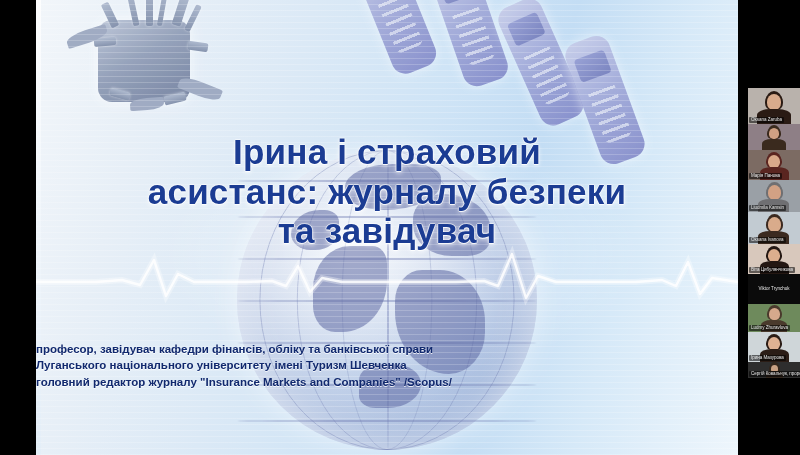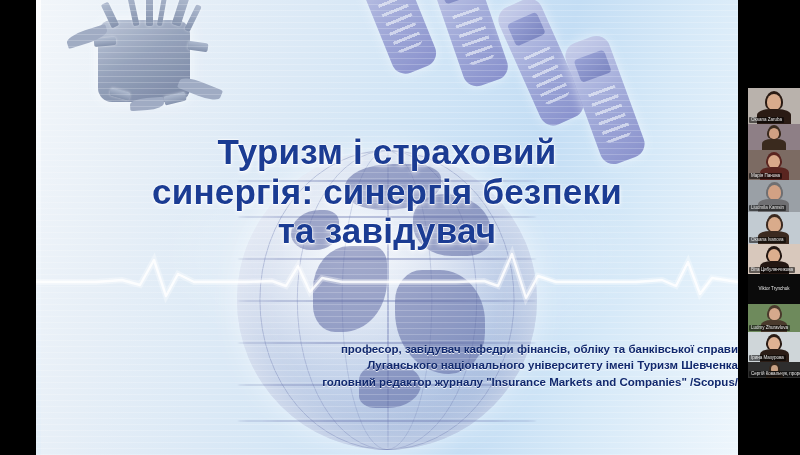--- a/index.html
+++ b/index.html
@@ -63,21 +63,21 @@
   .ecg{position:absolute;left:0;right:0;top:236px;height:70px;opacity:.95;}
 
   
   .title{position:absolute;left:0;right:0;top:132px;text-align:center;
     font-size:35px;line-height:1.13;font-weight:bold;color:#1b3c93;
     letter-spacing:.2px;
     text-shadow:0 1px 0 rgba(255,255,255,.85), 0 -1px 0 rgba(255,255,255,.5),
                 1px 0 0 rgba(255,255,255,.5), -1px 0 0 rgba(255,255,255,.5),
                 0 2px 5px rgba(255,255,255,.8);}
 
-  .subtitle{position:absolute;left:0;right:0;top:341px;text-align:right;
+  .subtitle{position:absolute;left:0;right:0;top:341px;text-align:left;
     font-size:11.5px;line-height:1.42;font-weight:bold;color:#11296e;
     text-shadow:0 1px 0 rgba(255,255,255,.8);}
 
   .namebar{position:absolute;left:50%;transform:translateX(-50%);top:398px;
     width:312px;height:27px;border-radius:14px;
     background:linear-gradient(180deg,#ffffff 0%,#d7ecfa 22%,#a7d6f3 50%,#7fc3ec 74%,#bfe3f8 100%);
     border:1px solid #8cc7ea;
     box-shadow:0 1px 3px rgba(40,90,140,.35), inset 0 1px 0 rgba(255,255,255,.9);
     display:flex;align-items:center;justify-content:center;}
   .namebar span{font-size:14.5px;font-weight:bold;color:#0f2d78;
@@ -163,22 +163,22 @@
                L262,30 L274,56 L286,42 L306,46 L420,46 L448,45 L462,50 L476,18 L490,62 L502,40
                L520,46 L600,46 L626,44 L640,50 L652,26 L664,58 L676,42 L702,46" fill="none" stroke="rgba(255,255,255,.92)" stroke-width="2.4" stroke-linejoin="round"></path>
       <path d="M0,46 L60,46 L86,44 L104,49 L118,24 L130,60 L142,38 L158,46 L210,46 L236,45 L250,50
                L262,30 L274,56 L286,42 L306,46 L420,46 L448,45 L462,50 L476,18 L490,62 L502,40
                L520,46 L600,46 L626,44 L640,50 L652,26 L664,58 L676,42 L702,46" fill="none" stroke="rgba(255,255,255,.35)" stroke-width="6"></path>
     </svg>
 
     <div class="striations"></div>
 
     <div class="title">
-      <div>Туризм і страховий</div>
-      <div>синергія: синергія безпеки</div>
+      <div>Ірина і страховий</div>
+      <div>асистанс: журналу безпеки</div>
       <div>та завідувач</div>
     </div>
 
     <div class="subtitle">
       <div>професор, завідувач  кафедри фінансів, обліку та банківської справи</div>
       <div>Луганського національного університету імені Туризм Шевченка</div>
       <div>головний редактор журналу "Insurance Markets and Companies" /Scopus/</div>
     </div>
 
   </div>

